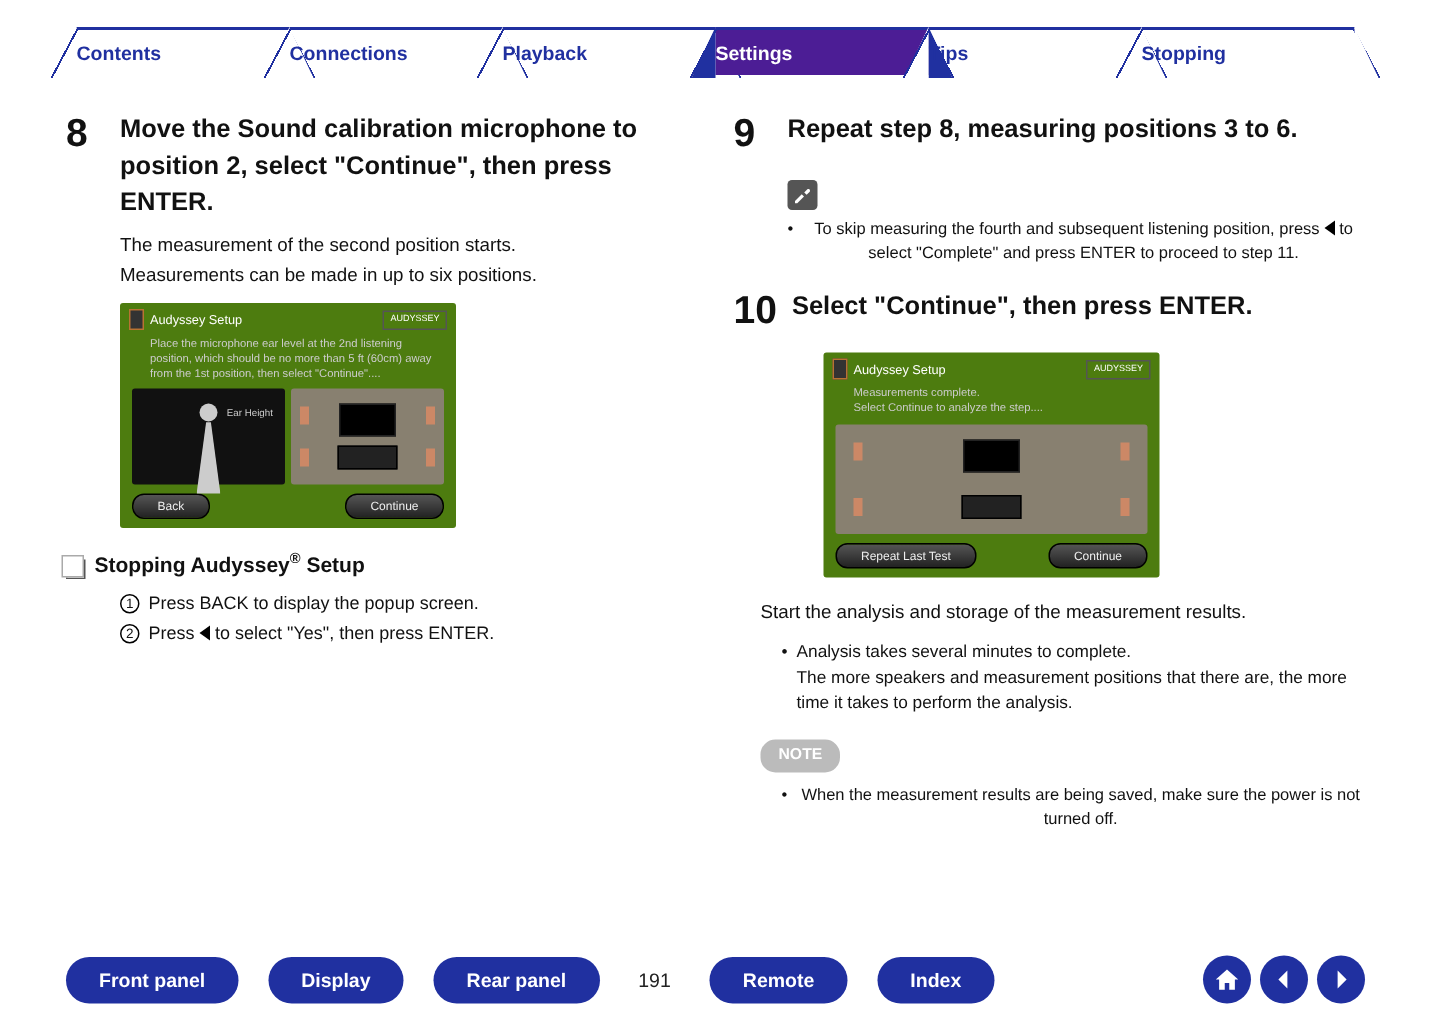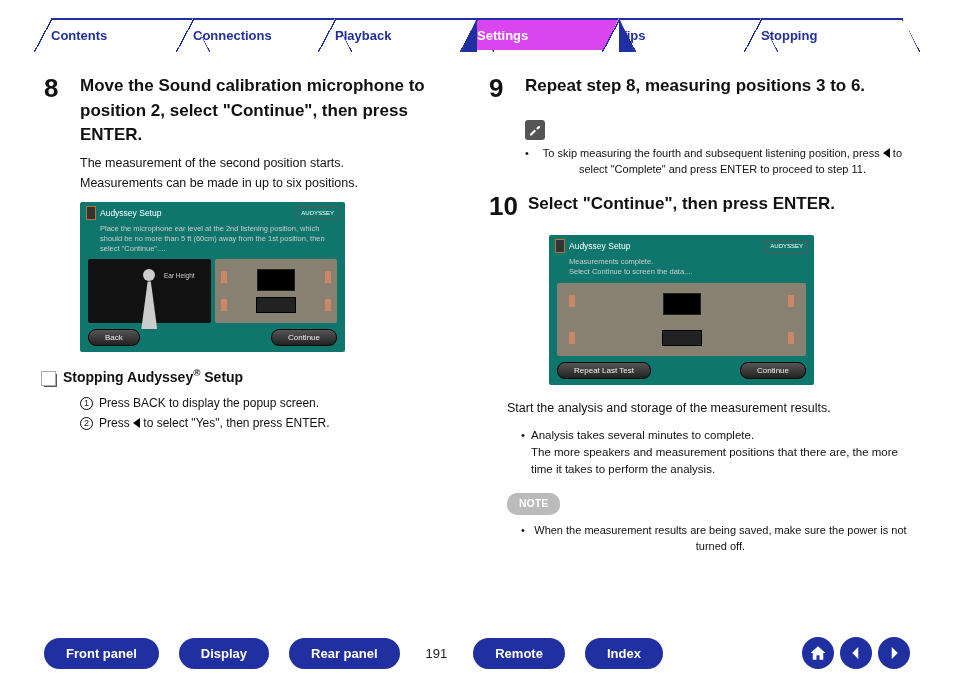--- a/index.html
+++ b/index.html
@@ -15,36 +15,36 @@
     border-top: 2px solid #2030a0;
   }
   .tab::before, .tab::after {
     content: ''; position: absolute; top: -2px; width: 0; height: 0;
   }
   .tab::before { left: -16px; border-top: 34px solid transparent; border-right: 16px solid #fff; }
   .tab::after { right: -16px; border-top: 34px solid transparent; border-left: 16px solid #fff; }
   .tab .edge-l, .tab .edge-r { position:absolute; top:-2px; width:18px; height:34px; }
   .tab .edge-l { left:-17px; border-top: 0; background: linear-gradient(to bottom right, transparent 49%, #2030a0 49%, #2030a0 53%, transparent 53%); }
   .tab .edge-r { right:-17px; background: linear-gradient(to bottom left, transparent 49%, #2030a0 49%, #2030a0 53%, transparent 53%); }
-  .tab.active { background: #d946ef; color: #fff; }
+  .tab.active { background: #4c1d95; color: #fff; }
   .tab.active::before { border-right-color: #2030a0; }
   .tab.active::after  { border-left-color: #2030a0; }
 
   .content { display: flex; padding: 20px 44px 0 44px; gap: 24px; }
   .col { flex: 1; font-size: 12.5px; color: #111; line-height: 1.45; position: relative; }
   .step { display: flex; align-items: flex-start; gap: 10px; margin-bottom: 6px; }
   .step-num { font-size: 26px; font-weight: bold; min-width: 26px; }
   .step-title { font-weight: bold; font-size: 17px; padding-top: 4px; }
   .step-body { margin-left: 36px; margin-bottom: 10px; }
   .step-body p { margin: 2px 0; }
 
   .audscreen {
     margin: 10px 0 14px 36px;
-    width: 265px; height: 150px;
-    background: #0f766e; color:#fff; font-size: 8px;
+    width: 224px; height: 150px;
+    background: #4d7c0f; color:#fff; font-size: 8px;
     position: relative; border-radius: 2px; overflow:hidden;
     display:flex; flex-direction:column;
   }
   .audscreen .hdr { display:flex; align-items:center; gap:4px; padding:4px 6px; }
   .audscreen .hdr .mic { width:10px;height:14px;border:1px solid #b87333;background:#333; }
   .audscreen .hdr .title { font-size:8.5px; }
   .audscreen .hdr .brand { margin-left:auto; font-size:6px; border:1px solid #555; padding:1px 4px; }
   .audscreen .txt { padding:0 8px 4px 20px; font-size:7.5px; line-height:1.3; color:#ccc; }
   .audscreen .room { flex:1; margin:2px 8px 2px 8px; display:flex; gap:4px; }
   .audscreen .panel { flex:1; background:#111; border-radius:2px; position:relative; }
@@ -203,21 +203,21 @@
     </div>
 
     <div class="audscreen second">
       <div class="hdr">
         <span class="mic"></span>
         <span class="title">Audyssey Setup</span>
         <span class="brand">AUDYSSEY</span>
       </div>
       <div class="txt">
         <div>Measurements complete.</div>
-        <div>Select Continue to screen the data....</div>
+        <div>Select Continue to analyze the step....</div>
       </div>
       <div class="room">
         <div class="panel light" style="flex:2">
           <div class="tv"></div>
           <div class="sofa"></div>
           <span class="spk" style="left:12px;top:12px"></span>
           <span class="spk" style="right:12px;top:12px"></span>
           <span class="spk" style="left:12px;bottom:12px"></span>
           <span class="spk" style="right:12px;bottom:12px"></span>
         </div>

